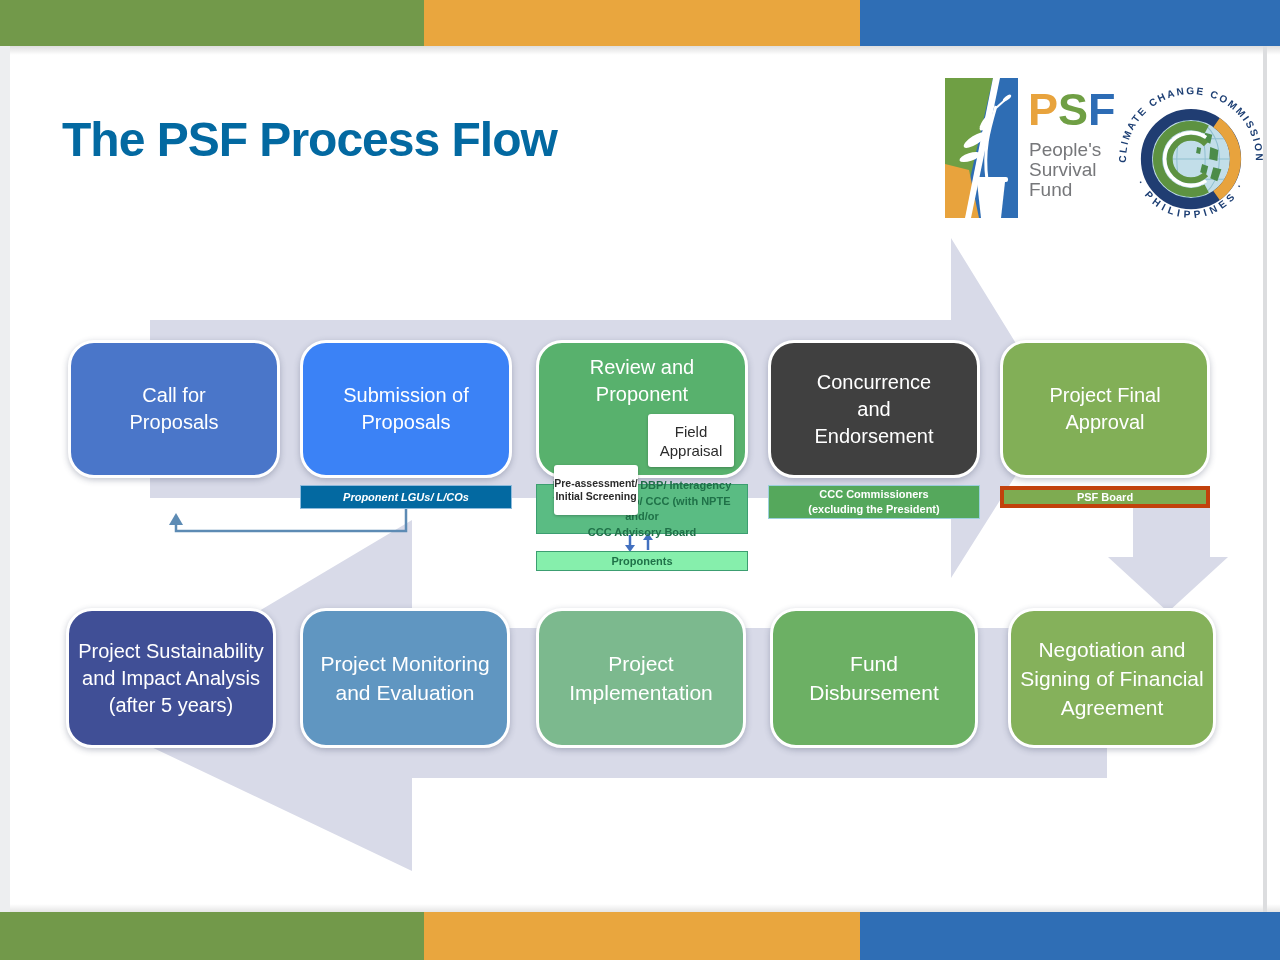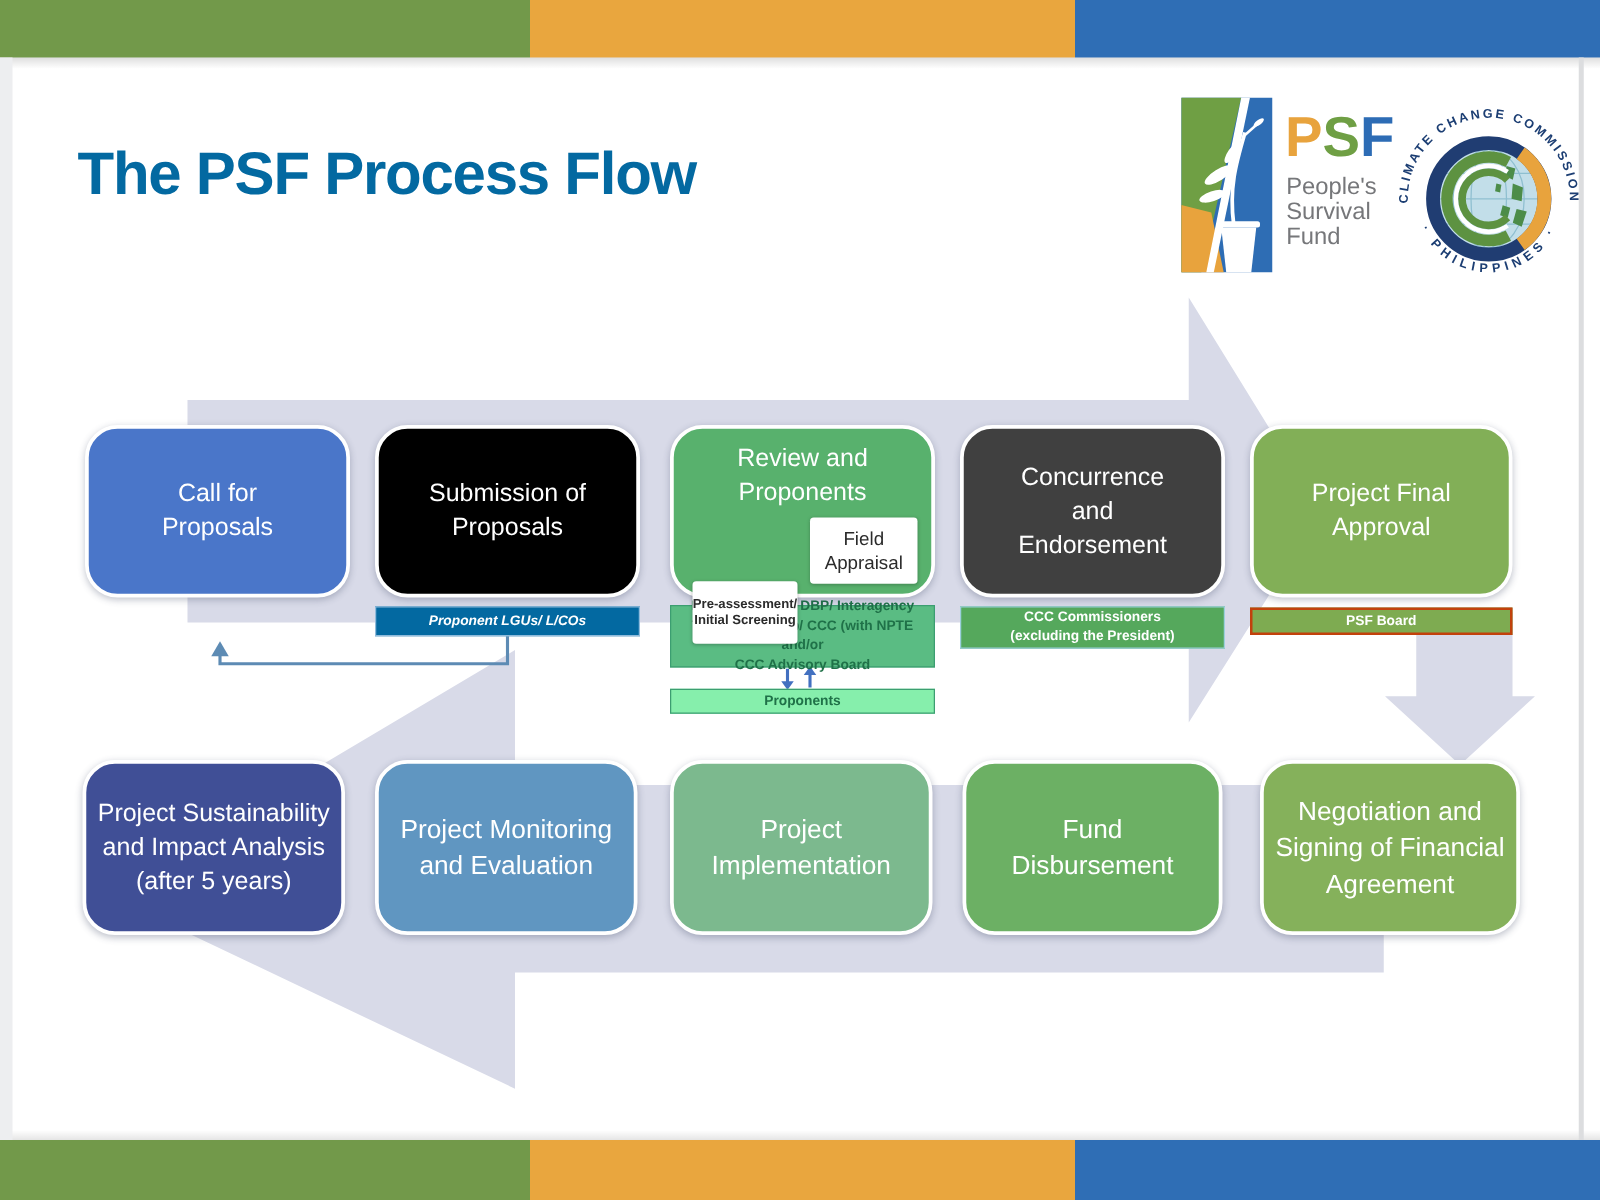--- a/index.html
+++ b/index.html
@@ -32,21 +32,21 @@
   
   .pbox{position:absolute;z-index:3;border:3px solid #fff;border-radius:26px;box-sizing:border-box;
         display:flex;align-items:center;justify-content:center;text-align:center;
         color:#fff;box-shadow:0 2px 6px rgba(50,60,90,.30);}
   .pbox .lbl{white-space:pre-line;}
   .toprow{top:340px;height:138px;}
   .botrow{top:608px;height:140px;}
   .fs20{font-size:20px;line-height:27px;}
   .fs21{font-size:21px;line-height:29px;}
   .b1{left:68px;width:212px;background:#4A76C9;}
-  .b2{left:300px;width:212px;background:#000000;}
+  .b2{left:300px;width:212px;background:#3b82f6;}
   .b3{left:536px;width:212px;background:#58B16D;align-items:flex-start;}
   .b3 .lbl{margin-top:11px;}
   .b4{left:768px;width:212px;background:#404040;}
   .b5{left:1000px;width:210px;background:#82AF57;}
   .c1{left:66px;width:210px;background:#404F96;}
   .c2{left:300px;width:210px;background:#6096C1;}
   .c3{left:536px;width:210px;background:#7CB98E;}
   .c4{left:770px;width:208px;background:#6CB064;}
   .c5{left:1008px;width:208px;background:#85B15B;}
   
@@ -59,21 +59,21 @@
   
   .rbar{position:absolute;z-index:2;box-sizing:border-box;display:flex;align-items:center;
         justify-content:center;text-align:center;font-size:11px;font-weight:bold;color:#fff;}
   .rbar .lbl{white-space:pre-line;line-height:15px;}
   .r1{left:68px;top:484px;width:212px;height:36px;background:#3F6FC1;border:1px solid #85ADDC;}
   .r2{left:300px;top:485px;width:212px;height:24px;background:#0369a1;border:1px solid #8FBBDC;font-style:italic;}
   .r3{left:536px;top:484px;width:212px;height:50px;background:#5ABC83;border:1px solid #3C9E71;color:#1F7148;}
   .r3 .lbl{line-height:15.5px;}
   .rprop{left:536px;top:551px;width:212px;height:20px;background:#86efac;border:1px solid #3C9E71;color:#1F7148;}
   .r4{left:768px;top:485px;width:212px;height:34px;background:#55A85C;border:1px solid #9CCFDC;}
-  .r5{left:1000px;top:486px;width:210px;height:22px;background:#7EAB51;border:2px solid #c2410c;}
+  .r5{left:1000px;top:486px;width:210px;height:22px;background:#7EAB51;border:4px solid #c2410c;}
 </style>
 </head>
 <body>
 
 <div id="slide">
 
   <div class="bar-seg seg-green" style="left:0;width:424px"></div>
   <div class="bar-seg seg-orange" style="left:424px;width:436px"></div>
   <div class="bar-seg seg-blue" style="left:860px;width:420px"></div>
   <div class="bar-shadow-top"></div>
@@ -161,21 +161,21 @@
   <div class="pbox toprow b1 fs20">
     <div class="lbl">Call for
 Proposals</div>
   </div>
   <div class="pbox toprow b2 fs20">
     <div class="lbl">Submission of
 Proposals</div>
   </div>
   <div class="pbox toprow b3 fs20">
     <div class="lbl">Review and
-Proponents</div>
+Proponent</div>
   </div>
   <div class="pbox toprow b4 fs20">
     <div class="lbl">Concurrence
 and
 Endorsement</div>
   </div>
   <div class="pbox toprow b5 fs20">
     <div class="lbl">Project Final
 Approval</div>
   </div>

